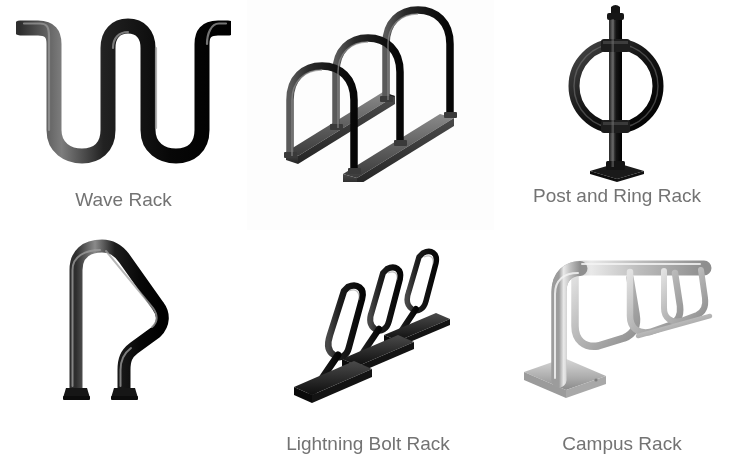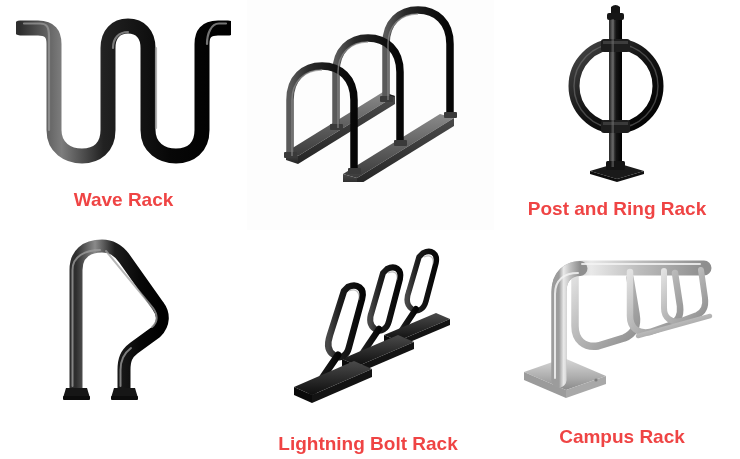--- a/index.html
+++ b/index.html
@@ -41,32 +41,32 @@
     display: flex;
     align-items: center;
     justify-content: center;
   }
   .art svg { display: block; }
 
   .caption {
     font-size: 19px;
     line-height: 22px;
     letter-spacing: 0px;
-    color: #ef4444;
+    color: #737373;
     white-space: nowrap;
-    font-weight: 700;
+    font-weight: 400;
   }
 
   
   .cap-wave        { margin-left: 0px;   margin-top: 4px; }
   .cap-invertedu   { margin-left: 0px;   margin-top: 4px; }
-  .cap-postring    { margin-left: 0px;   margin-top: 13px; }
+  .cap-postring    { margin-left: 0px;   margin-top: 0; }
   .cap-swerve      { margin-left: -40px; margin-top: 18px; }
   .cap-lightning   { margin-left: -5px;  margin-top: 18px; }
-  .cap-campus      { margin-left: 10px;  margin-top: 11px; }
+  .cap-campus      { margin-left: 10px;  margin-top: 18px; }
 
   .art-bottom { height: 185px; }
 </style>
 </head>
 <body>
 
 <div class="grid">
 
   <div class="cell">
     <div class="art">

